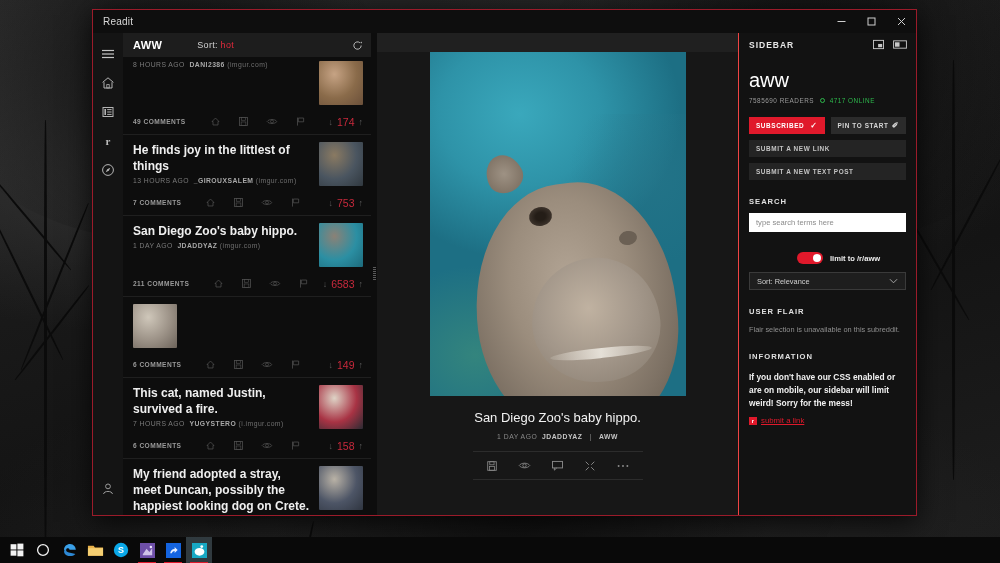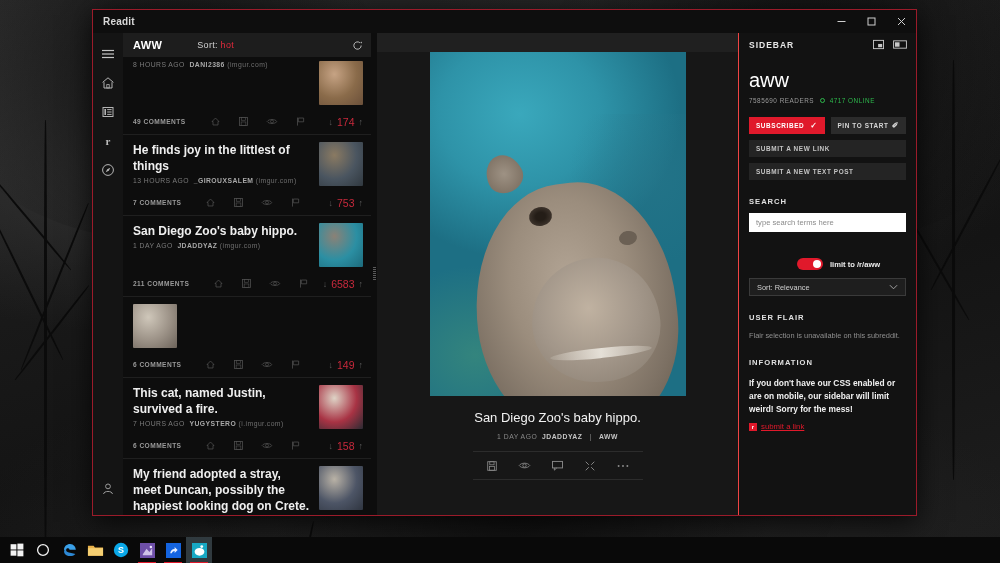--- a/index.html
+++ b/index.html
@@ -44,21 +44,21 @@
     display: flex; flex-direction: column;
     overflow: hidden;
   }
   #titlebar {
     height: 23px; background: #0e0e0e;
     display: flex; align-items: center;
     flex: 0 0 auto;
   }
   #apptitle {
     font-size: 10px; color: #d8d8d8; padding-left: 10px;
-    letter-spacing: .2px; font-weight: 700;
+    letter-spacing: .2px; font-weight: 400;
   }
   #wincontrols { margin-left: auto; display: flex; height: 100%; }
   .wc {
     width: 30px; height: 100%;
     display: flex; align-items: center; justify-content: center;
     color: #cfcfcf; font-size: 11px; line-height: 1;
   }
 
   #body { flex: 1; display: flex; min-height: 0; }
 
@@ -289,21 +289,21 @@
     margin-top: 17px; font-weight: 600;
   }
   #search-input {
     width: 100%; height: 19px; margin-top: 7px;
     background: #fff; border: none;
     font-size: 7.6px; color: #555; padding: 0 7px;
     font-family: "Liberation Sans", sans-serif;
   }
   #search-input::placeholder { color: #8b8b8b; }
 
-  #toggle-row { display: flex; align-items: center; margin-top: 26px; gap: 7px; padding-left: 48px; }
+  #toggle-row { display: flex; align-items: center; margin-top: 20px; gap: 7px; padding-left: 48px; }
   #toggle {
     width: 26px; height: 12px; background: #e0192b;
     border-radius: 7px; position: relative; flex: 0 0 auto;
   }
   #toggle-knob {
     position: absolute; right: 2px; top: 2px;
     width: 8px; height: 8px; background: #fff; border-radius: 50%;
   }
   #toggle-label { font-size: 7.6px; color: #ededed; font-weight: 600; }
 

